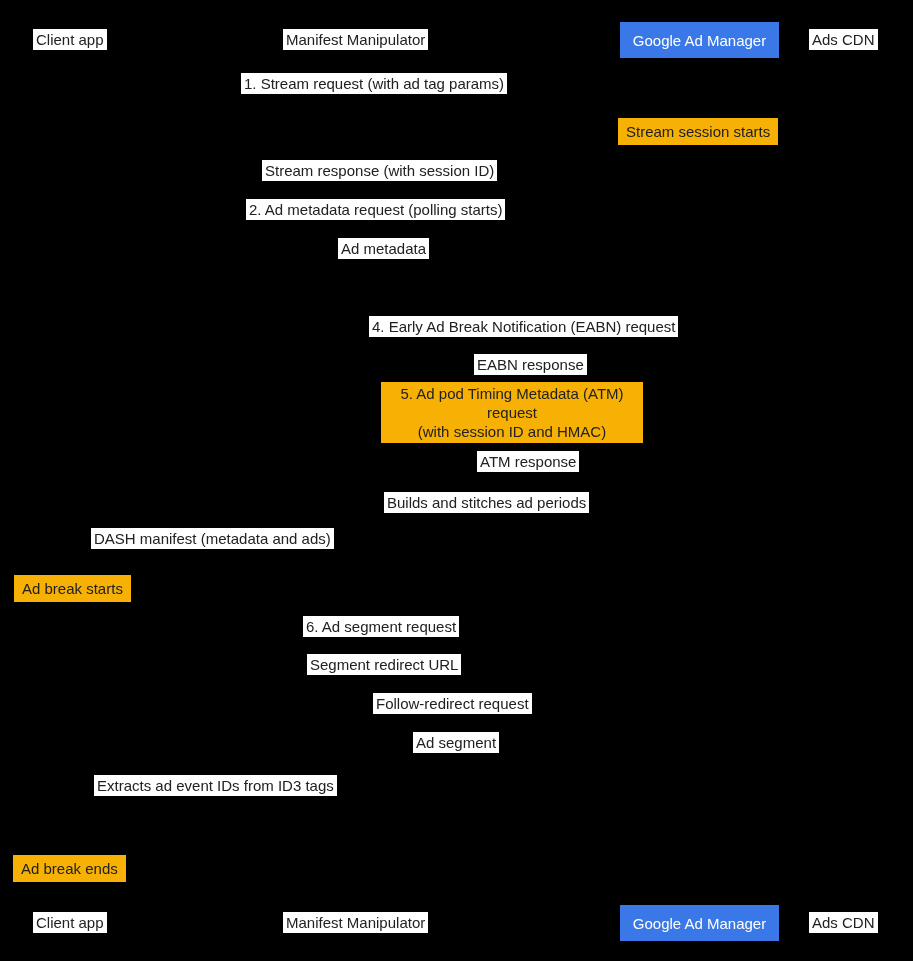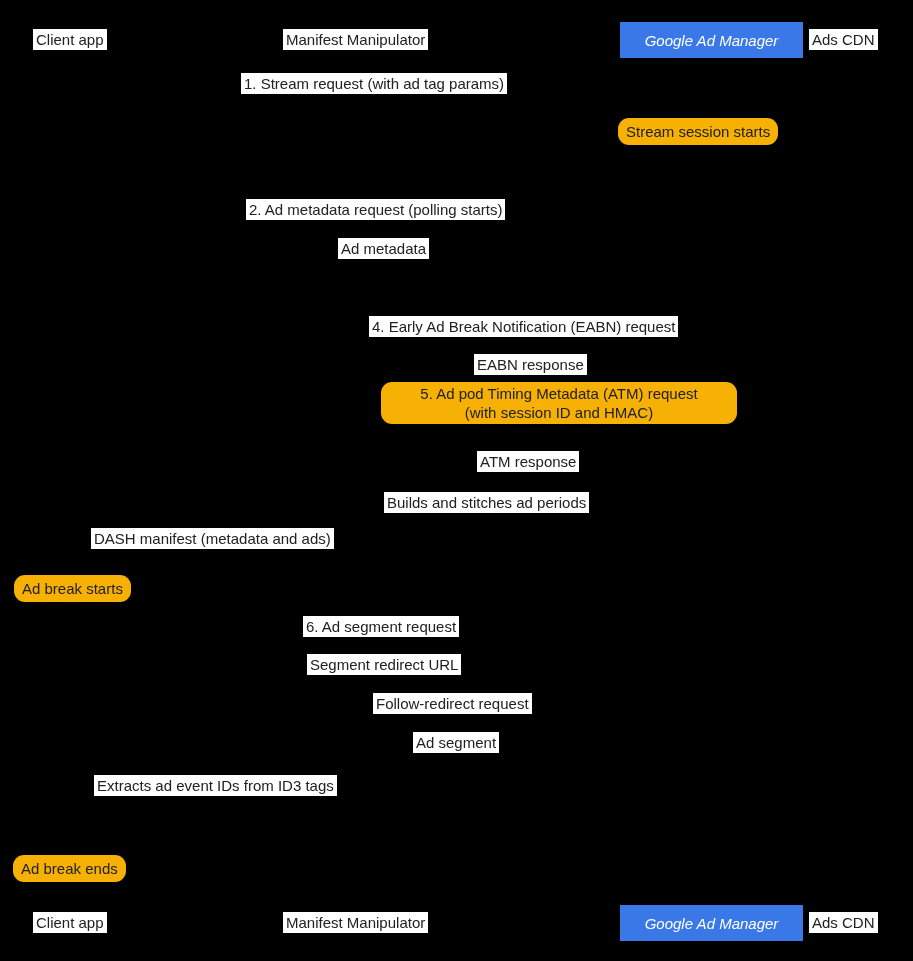--- a/index.html
+++ b/index.html
@@ -11,44 +11,42 @@
   .lbl{
     position:absolute;
     background:var(--label_bg,#fff);
     color:var(--label_text,#212121);
     font-size:15px;line-height:19px;
     padding:1px 3px;white-space:nowrap;
   }
   .note{
     background:var(--note_bg,#f7b105);
     padding:4px 8px;
-    border-radius:11px;
   }
   .gam{
-    position:absolute;width:183px;height:36px;
+    position:absolute;width:159px;height:36px;
     background:var(--gam_bg,#3b78e7);color:var(--gam_text,#fff);
     display:flex;align-items:center;justify-content:center;
     font-size:15px;
-    font-style:italic;
   }
   
   .client-top{left:33px;top:29px}
   .mm-top{left:283px;top:29px}
   .gam-top{left:620px;top:22px}
   .cdn-top{left:809px;top:29px}
   
   .m0{left:241px;top:73px}
   .m1{left:618px;top:118px}
   .m2{left:262px;top:160px}
   .m3{left:246px;top:199px}
   .m4{left:338px;top:238px}
   .m5{left:83px;top:277px}
   .m6{left:369px;top:316px}
   .m7{left:474px;top:354px}
-  .m8{left:381px;top:382px;width:332px;text-align:center;white-space:normal;padding:2px 12px}
+  .m8{left:381px;top:382px;width:262px;text-align:center;white-space:normal;padding:2px 0}
   .m9{left:477px;top:451px}
   .m10{left:384px;top:492px}
   .m11{left:91px;top:528px}
   .m12{left:14px;top:575px}
   .m13{left:303px;top:616px}
   .m14{left:307px;top:654px}
   .m15{left:373px;top:693px}
   .m16{left:413px;top:732px}
   .m17{left:94px;top:775px}
   .m18{left:291px;top:810px}
@@ -64,20 +62,21 @@
 
 <div class="wrap">
 
   <div class="lbl client-top">Client app</div>
   <div class="lbl mm-top">Manifest Manipulator</div>
   <div class="gam gam-top">Google Ad Manager</div>
   <div class="lbl cdn-top">Ads CDN</div>
 
   <div class="lbl m0">1. Stream request (with ad tag params)</div>
   <div class="lbl note m1">Stream session starts</div>
+  <div class="lbl m2">Stream response (with session ID)</div>
   <div class="lbl m3">2. Ad metadata request (polling starts)</div>
   <div class="lbl m4">Ad metadata</div>
   <div class="lbl m6">4. Early Ad Break Notification (EABN) request</div>
   <div class="lbl m7">EABN response</div>
   <div class="lbl note m8">
     <div>5. Ad pod Timing Metadata (ATM) request</div>
     <div>(with session ID and HMAC)</div>
   </div>
   <div class="lbl m9">ATM response</div>
   <div class="lbl m10">Builds and stitches ad periods</div>

